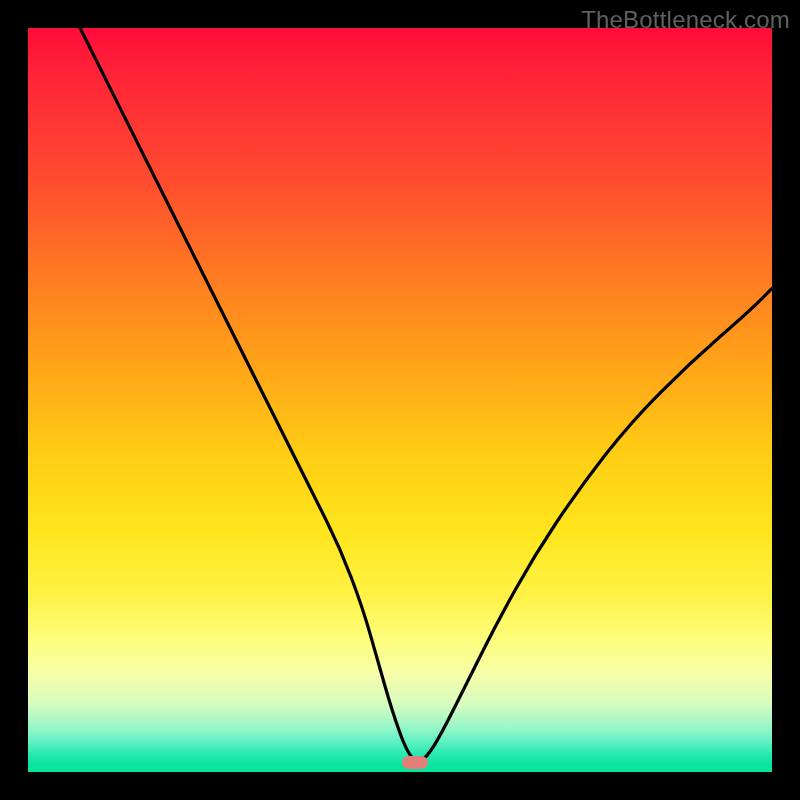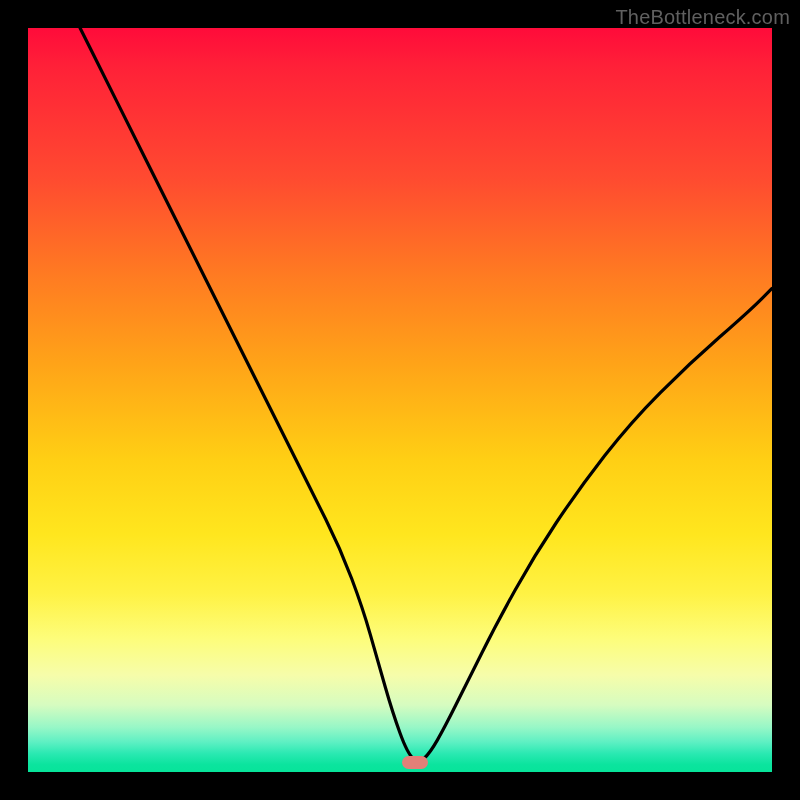--- a/index.html
+++ b/index.html
@@ -42,21 +42,21 @@
       #2be9b2 97.5%,
       #0be49e 99%,
       #07e49a 100%
     );
   }
   .watermark {
     position: absolute;
     top: 6px;
     right: 10px;
     color: #606060;
-    font-size: 20px;
+    font-size: 24px;
     font-weight: 500;
     letter-spacing: 0.2px;
     user-select: none;
   }
   svg.curve {
     position: absolute;
     left: 0;
     top: 0;
     width: 744px;
     height: 744px;

